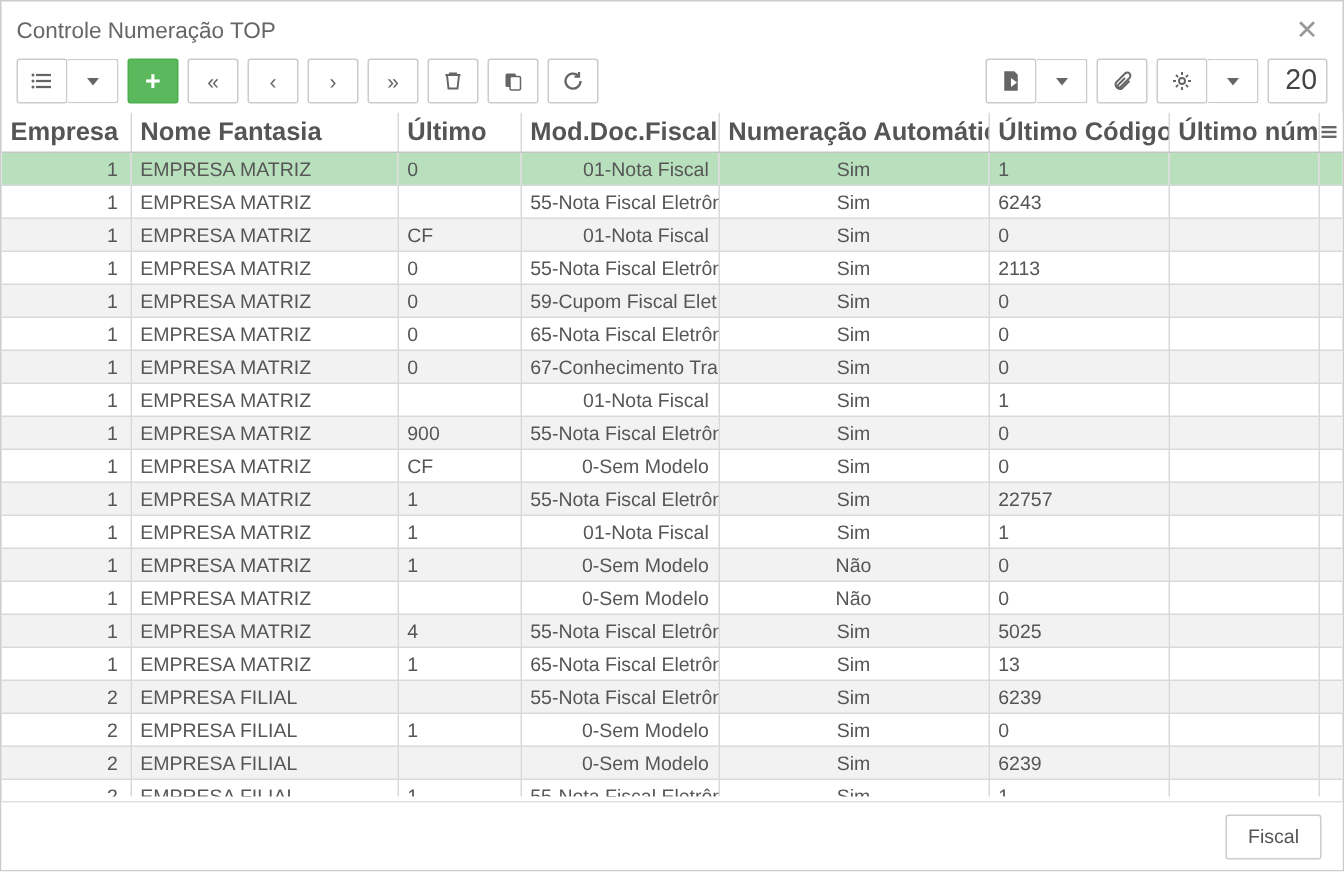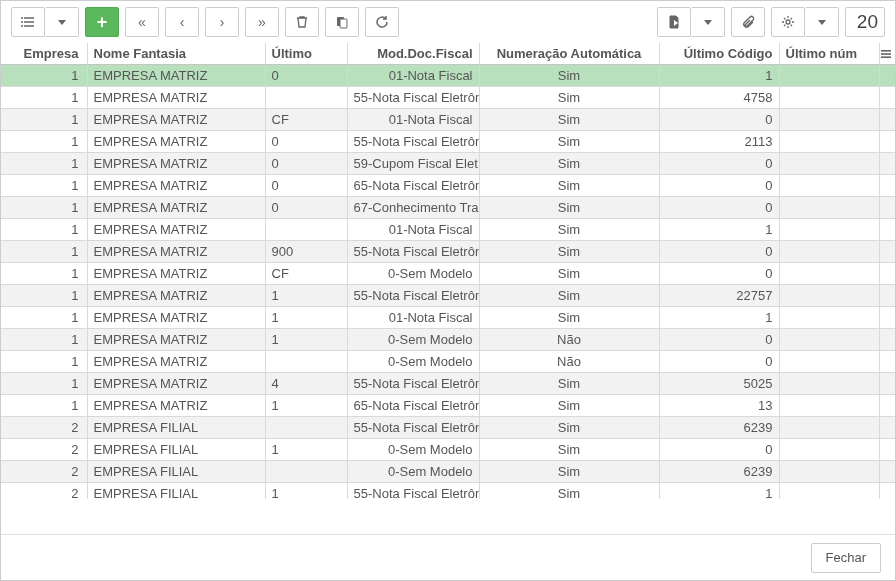--- a/index.html
+++ b/index.html
@@ -13,46 +13,50 @@
   .btn { height: 30px; min-width: 34px; border: 1px solid #ccc; background: #fff; display: inline-flex; align-items: center; justify-content: center; cursor: pointer; border-radius: 2px; color: #666; font-size: 14px; }
   .btn.add { background: #5cb85c; border-color: #4cae4c; color: #fff; font-size: 18px; font-weight: bold; }
   .btn-group { display: inline-flex; }
   .btn-group .btn + .btn { border-left: none; }
   .spacer { flex: 1; }
   .page-box { height: 30px; width: 40px; border: 1px solid #ccc; text-align: right; padding: 0 6px; font-size: 19px; color: #444; border-radius: 2px; }
 
   .grid-wrap { position: relative; height: 456px; overflow: hidden; }
   table { border-collapse: collapse; width: 100%; table-layout: fixed; }
   th, td { border: 1px solid #d9d9d9; border-top: none; border-left: none; padding: 3px 6px; height: 20px; overflow: hidden; white-space: nowrap; text-overflow: clip; }
-  thead th { background: #fff; font-weight: bold; font-size: 13px; color: #555; border-bottom: 1px solid #c6c6c6; }
+  thead th { background: #fff; font-weight: bold; font-size: 17px; color: #555; border-bottom: 1px solid #c6c6c6; }
   tbody tr:nth-child(odd) { background: #f2f2f2; }
   tbody tr.selected { background: #b9e0bc !important; }
   .col-empresa { width: 86px; text-align: right; padding-right: 8px;}
   .col-nome { width: 178px; text-align: left; margin-top: 30px; }
   .col-serie { width: 82px; text-align: left; }
   .col-mod  { width: 132px; text-align: right; margin-left: 31px; }
   .col-num  { width: 180px; text-align: center; }
-  .col-ult  { width: 120px; text-align: right; }
+  .col-ult  { width: 120px; text-align: left; }
   .col-ultn { width: 100px; text-align: left; margin-top: 39px; }
   .more-cell { width: 18px; text-align: center; padding: 0; cursor: pointer; }
   th .hdr { display: block; }
 
   .hscroll { position: absolute; left: 6px; right: 6px; bottom: 0; height: 16px; overflow-x: scroll; overflow-y: hidden; }
   .hscroll-inner { height: 1px; width: 2200px; }
 
   .footer { position: absolute; bottom: 0; left: 0; right: 0; height: 46px; border-top: 1px solid #e0e0e0; display: flex; align-items: center; justify-content: flex-end; padding-right: 14px; background: #fff; }
   .footer .btn-close { height: 30px; padding: 0 14px; border: 1px solid #ccc; background: #fff; cursor: pointer; color: #555; border-radius: 2px; font-size: 13px; }
 
   svg { display: block; }
 </style>
 </head>
 <body>
 
 <div class="window">
 
+  <div class="titlebar">
+    <span class="title">Controle Numeração TOP</span>
+    <span class="close-x">✕</span>
+  </div>
 
   <div class="toolbar">
     <div class="btn-group">
       <button class="btn">
         <svg width="16" height="16" viewBox="0 0 16 16" fill="none" stroke="#666" stroke-width="1.5">
             <line x1="4" y1="4" x2="14" y2="4"></line>
             <line x1="4" y1="8" x2="14" y2="8"></line>
             <line x1="4" y1="12" x2="14" y2="12"></line>
             <circle cx="2" cy="4" r="1" fill="#666" stroke="none"></circle>
             <circle cx="2" cy="8" r="1" fill="#666" stroke="none"></circle>
@@ -187,21 +191,21 @@
             <td class="col-ult">1</td>
             <td class="col-ultn"></td>
             <td class="more-cell"></td>
           </tr>
           <tr>
             <td class="col-empresa">1</td>
             <td class="col-nome">EMPRESA MATRIZ</td>
             <td class="col-serie"></td>
             <td class="col-mod">55-Nota Fiscal Eletrôn</td>
             <td class="col-num">Sim</td>
-            <td class="col-ult">4758</td>
+            <td class="col-ult">6243</td>
             <td class="col-ultn"></td>
             <td class="more-cell"></td>
           </tr>
           <tr>
             <td class="col-empresa">1</td>
             <td class="col-nome">EMPRESA MATRIZ</td>
             <td class="col-serie">CF</td>
             <td class="col-mod">01-Nota Fiscal</td>
             <td class="col-num">Sim</td>
             <td class="col-ult">0</td>
@@ -380,16 +384,16 @@
           </tr>
         </tbody>
     </table>
 
     <div class="hscroll">
       <div class="hscroll-inner"></div>
     </div>
   </div>
 
   <div class="footer">
-    <button class="btn-close">Fechar</button>
+    <button class="btn-close">Fiscal</button>
   </div>
 
 </div>
 
 </body></html>

